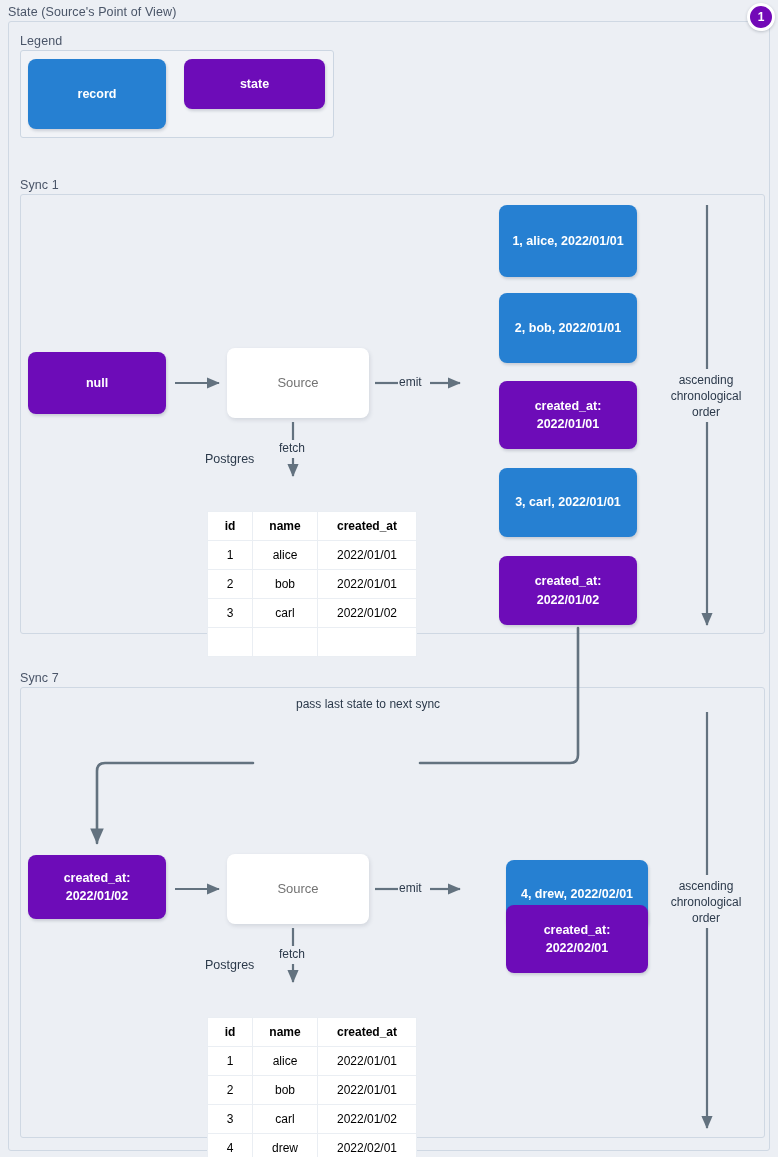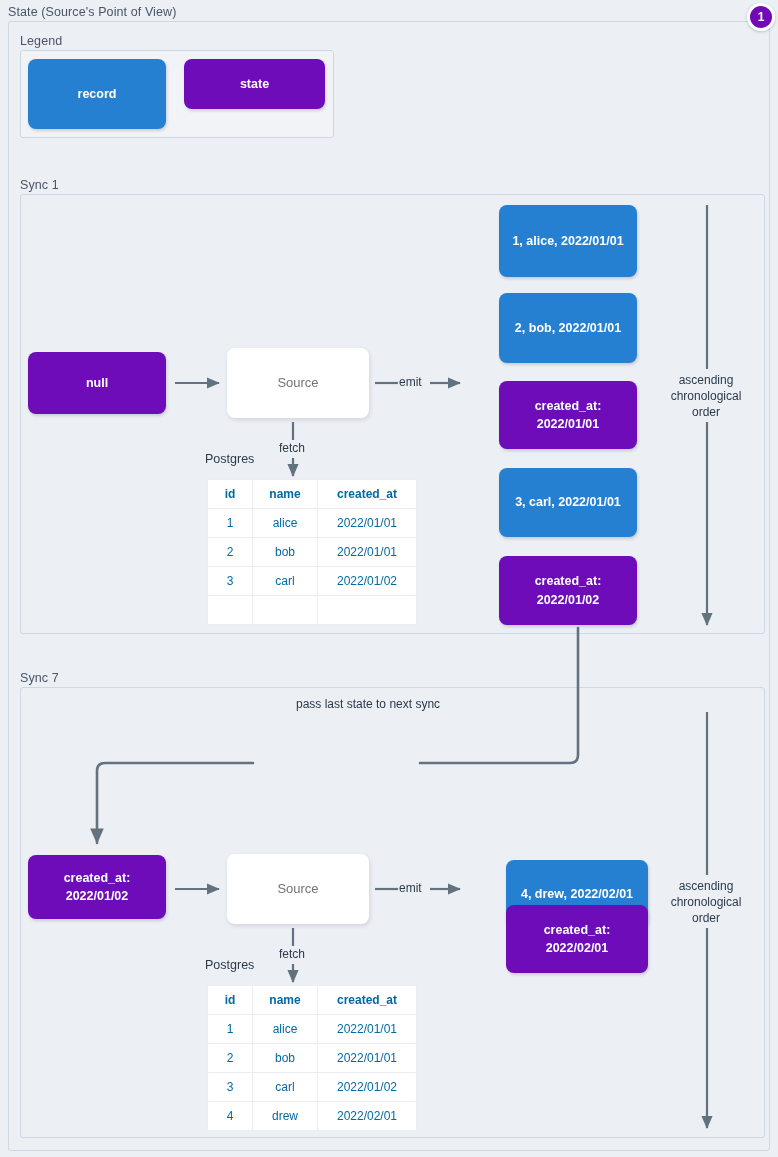--- a/index.html
+++ b/index.html
@@ -98,22 +98,23 @@
     position: absolute;
     font-size: 12.5px;
     color: #2c3a4b;
     white-space: nowrap;
   }
   .db-table {
     position: absolute;
     border-collapse: collapse;
     background: #ffffff;
     font-size: 12px;
-    color: #0369a1;
+    color: #000000;
     table-layout: fixed;
+    margin-top: 32px;
   }
   .db-table td, .db-table th {
     border: 1px solid #eaeef3;
     height: 28px;
     padding: 0 6px;
     text-align: center;
     font-weight: normal;
     background: #ffffff;
   }
   .db-table th { font-weight: bold; }

